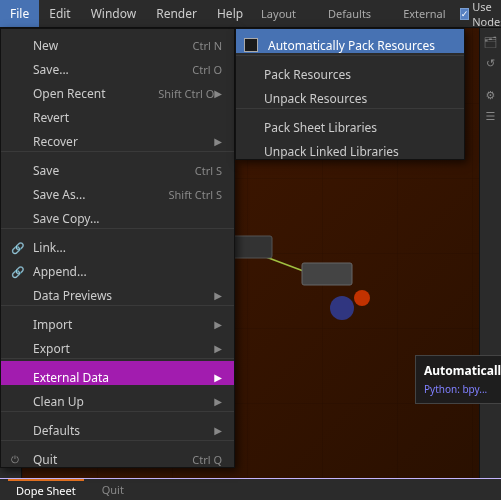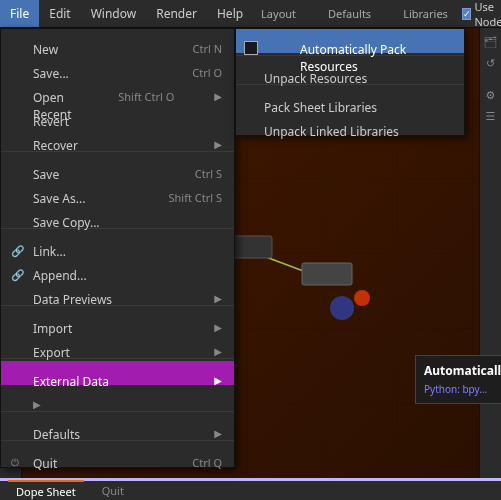--- a/index.html
+++ b/index.html
@@ -144,21 +144,21 @@
       gap: 3px;
       z-index: 5;
     }
 
     
     .bottom-bar {
       position: absolute;
       bottom: 0; left: 0; right: 0;
       height: 22px;
       background: #2b2b2b;
-      border-top: 3px solid #c4b5fd;
+      border-top: 1px solid #c4b5fd;
       display: flex;
       align-items: center;
       padding: 0 8px;
       gap: 10px;
       z-index: 5;
       font-size: 11px;
       color: #888;
     }
 
     .bottom-tab {
@@ -189,28 +189,27 @@
       left: 0px;
       width: 235px;
       background: #2b2b2b;
       border: 1px solid #111;
       z-index: 100;
       box-shadow: 3px 3px 8px rgba(0,0,0,0.6);
     }
 
     .dropdown-item {
       display: flex;
-      align-items: flex-start;
+      align-items: center;
       padding: 12px 12px 4px 32px;
       cursor: pointer;
       position: relative;
       color: #ccc;
       font-size: 12px;
       height: 24px;
-      gap: 40px;
     }
 
     .dropdown-item:hover, .dropdown-item.active {
       background: #a21caf;
       color: #fff;
     }
 
     .dropdown-item .item-label {
       flex: 1;
     }
@@ -331,21 +330,21 @@
     <div class="menu-item active">File</div>
     <div class="menu-item">Edit</div>
     <div class="menu-item">Window</div>
     <div class="menu-item">Render</div>
     <div class="menu-item">Help</div>
   </div>
   <div class="top-right-tools">
     <div class="layout-tabs">
       <div class="layout-tab">Layout</div>
       <div class="layout-tab">Defaults</div>
-      <div class="layout-tab">Libraries</div>
+      <div class="layout-tab">External</div>
     </div>
     <div class="use-nodes">
       <div class="checkbox">✓</div>
       <span>Use Nodes</span>
     </div>
 
     <span style="color:#888;font-size:14px;">📌</span>
   </div>
 </div>
 
@@ -444,20 +443,21 @@
     <span class="arrow">▶</span>
   </div>
   <div class="dropdown-separator"></div>
 
   <div class="dropdown-item active">
     <span class="item-label">External Data</span>
     <span class="arrow" style="color:#fff;">▶</span>
   </div>
 
   <div class="dropdown-item">
+    <span class="item-label">Clean Up</span>
     <span class="arrow">▶</span>
   </div>
   <div class="dropdown-separator"></div>
 
   <div class="dropdown-item">
     <span class="item-label">Defaults</span>
     <span class="arrow">▶</span>
   </div>
   <div class="dropdown-separator"></div>
 
@@ -465,24 +465,27 @@
     <span class="item-icon" style="font-size:10px;">⏻</span>
     <span class="item-label">Quit</span>
     <span class="shortcut">Ctrl Q</span>
   </div>
 </div>
 
 <div class="dropdown-external">
 
   <div class="dropdown-item active" style="background:#4772b3;">
     <div class="checkbox-icon" style="position:absolute;left:8px;width:14px;height:14px;border:1px solid #aaa;background:#1a1a1a;display:flex;align-items:center;justify-content:center;"></div>
-    <span class="item-label" style="padding-left:4px;margin-left:32px;">Automatically Pack Resources</span>
-  </div>
-  <div class="dropdown-separator"></div>
-
+    <span class="item-label" style="padding-left:4px;">Automatically Pack Resources</span>
+  </div>
+  <div class="dropdown-separator"></div>
+
+  <div class="dropdown-item">
+    <span class="item-label">Pack Resources</span>
+  </div>
 
   <div class="dropdown-item">
     <span class="item-label">Unpack Resources</span>
   </div>
   <div class="dropdown-separator"></div>
 
   <div class="dropdown-item">
     <span class="item-label">Pack Sheet Libraries</span>
   </div>
 

